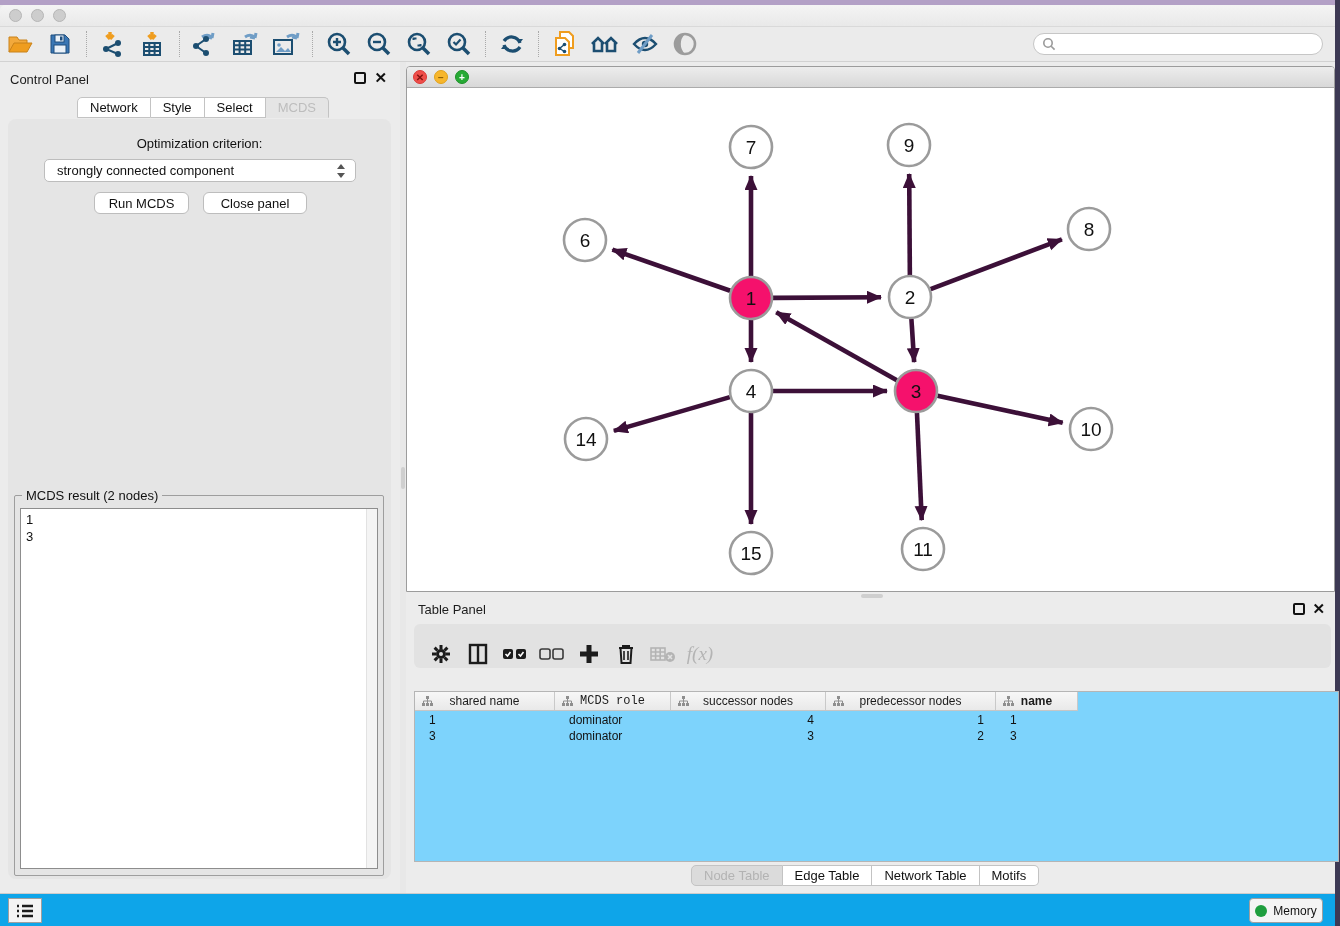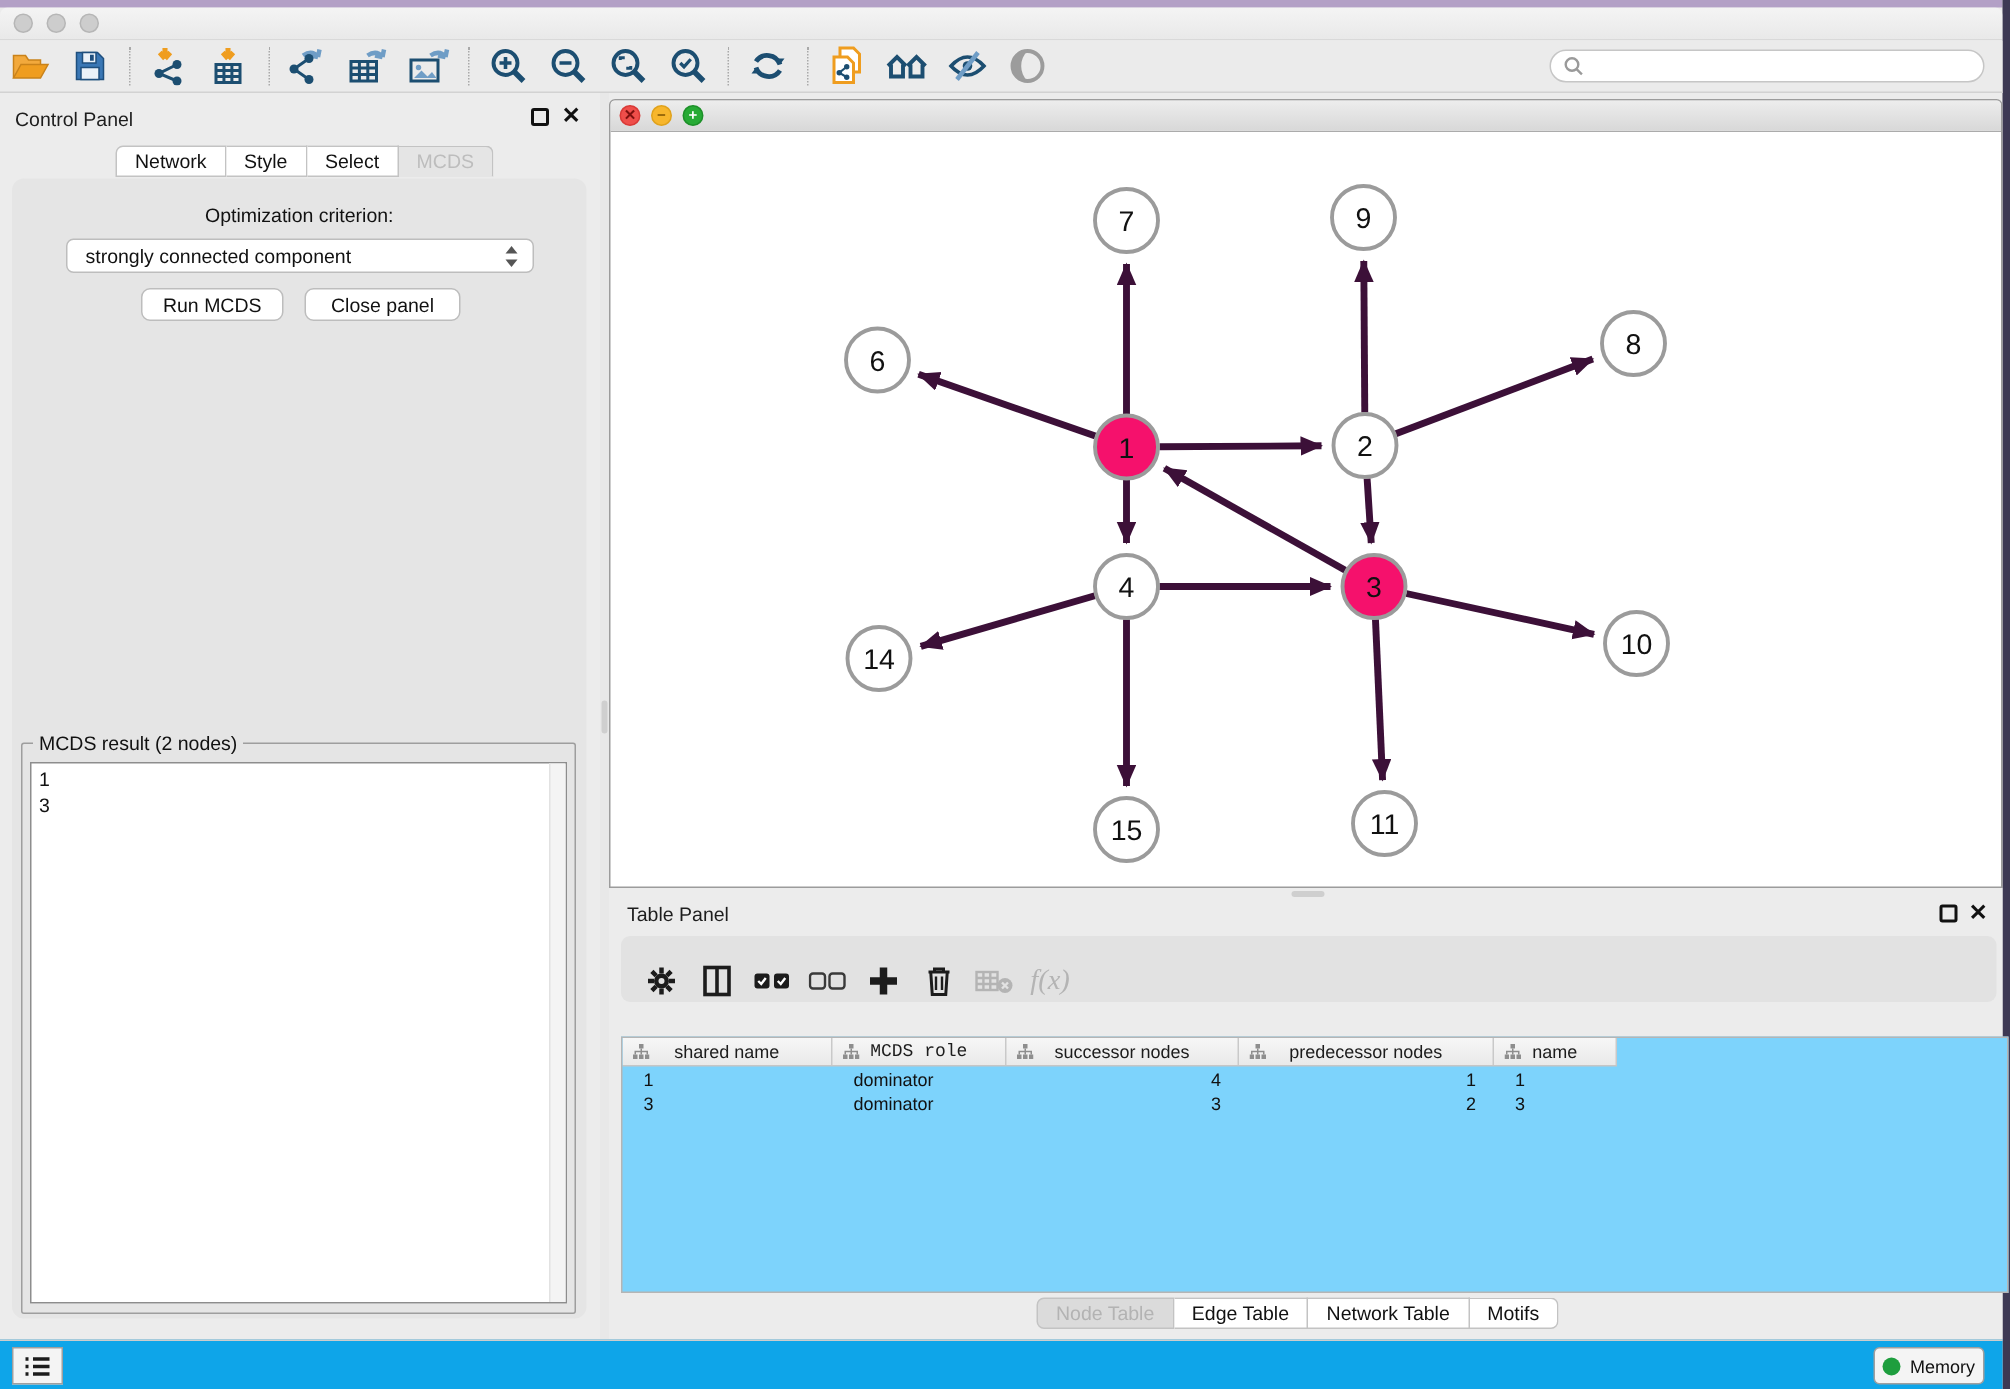--- a/index.html
+++ b/index.html
@@ -445,21 +445,21 @@
             <g fill="#8e8e8e">
               <rect x="4" y="0" width="3" height="3"></rect>
               <rect x="0" y="7" width="3" height="3"></rect>
               <rect x="4" y="7" width="3" height="3"></rect>
               <rect x="8" y="7" width="3" height="3"></rect>
             </g>
             <path d="M5.5 3 v2 M1.5 7 v-2 h8 v2 M5.5 5 v2" stroke="#8e8e8e" fill="none"></path>
           </svg>
           <span>predecessor nodes</span>
         </div>
-        <div class="th" style="width: 82px;">
+        <div class="th" style="width: 82px; font-weight: bold;">
           <svg width="11" height="11" viewBox="0 0 11 11">
             <g fill="#8e8e8e">
               <rect x="4" y="0" width="3" height="3"></rect>
               <rect x="0" y="7" width="3" height="3"></rect>
               <rect x="4" y="7" width="3" height="3"></rect>
               <rect x="8" y="7" width="3" height="3"></rect>
             </g>
             <path d="M5.5 3 v2 M1.5 7 v-2 h8 v2 M5.5 5 v2" stroke="#8e8e8e" fill="none"></path>
           </svg>
           <span>name</span>

